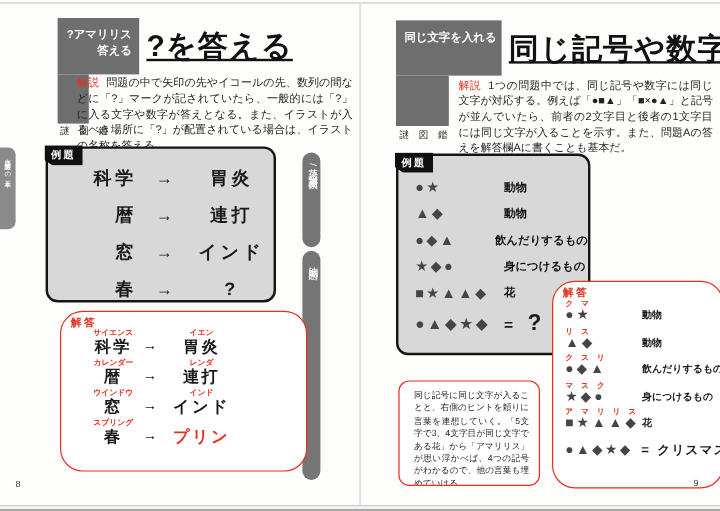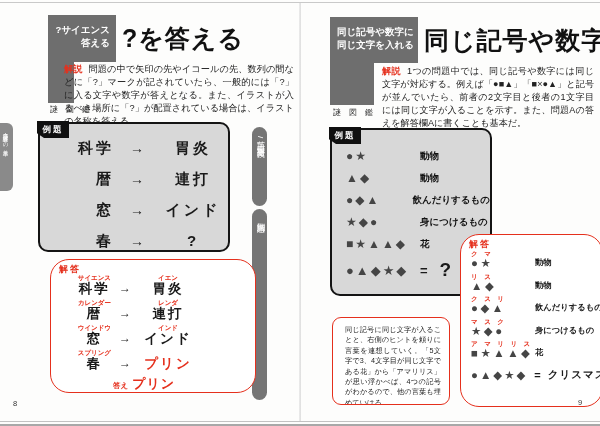--- a/index.html
+++ b/index.html
@@ -13,25 +13,25 @@
 
   
   .rule-top{left:0;top:2px;width:600px;height:1px;background:#c9c9c9;}
   .rule-bottom{left:0;top:421px;width:600px;height:1px;background:#c2c2c2;}
   .rule-edge{left:0;top:424px;width:600px;height:2px;background:#a8a8a8;}
   .gutter{left:299px;top:3px;width:2px;height:418px;background:linear-gradient(90deg,#ececec,#dedede);}
 
   
   .hdr{background:#6e6e6e;}
   .tagline{color:#ffffff;font-weight:bold;font-size:9.5px;line-height:13px;text-align:right;padding:8px 6px 0 4px;white-space:nowrap;}
-  .page-title{font-weight:bold;font-size:25px;letter-spacing:1px;color:#111;white-space:nowrap;}
+  .page-title{font-weight:bold;font-size:25px;letter-spacing:1px;color:#111;white-space:nowrap;text-decoration:underline;}
   .series{font-size:8px;letter-spacing:8px;color:#2a2a2a;white-space:nowrap;}
 
   .kaisetsu{font-size:9.2px;line-height:13px;text-align:justify;color:#222;}
-  .red-label{color:#e5301d;font-weight:bold;margin-right:6px;}
+  .red-label{color:#e5301d;font-weight:normal;margin-right:6px;}
 
   
   .ex-box{background:#d8d8d8;border:2.5px solid #141414;border-radius:10px;box-sizing:border-box;}
   .ex-tab{position:absolute;left:-3px;top:-3px;width:32px;height:17px;background:#101010;color:#fff;
     font-size:8.5px;font-weight:bold;letter-spacing:2px;text-align:center;line-height:17px;
     clip-path:polygon(0 0,100% 0,100% 100%,22% 100%,0 72%);}
   .ex-rows{padding-top:15px;}
   .ex-row{display:flex;align-items:baseline;justify-content:center;margin-bottom:12px;font-weight:bold;}
   .ex-left{width:72px;text-align:right;font-size:15px;letter-spacing:3px;white-space:nowrap;}
   .ex-arrow{width:46px;text-align:center;font-size:14px;}
@@ -93,21 +93,21 @@
 <div class="abs rule-bottom"></div>
 <div class="abs rule-edge"></div>
 <div class="abs gutter"></div>
 
 <div class="abs edge-tab" style="left:0;top:123px;width:13px;height:68px;">
   <span class="pill-text">序章 謎解きの基本</span>
 </div>
 
 <div class="abs hdr" style="left:48px;top:15px;width:68px;height:47px;">
   <div class="tagline">
-    <div>?サイエンス</div>
+    <div>?アマリリス</div>
     <div>答える</div>
   </div>
 </div>
 <div class="abs hdr" style="left:48px;top:62px;width:26px;height:41px;"></div>
 <div class="abs page-title" style="left:122px;top:22px;">?を答える</div>
 <div class="abs series" style="left:50px;top:104px;">謎図鑑</div>
 
 <div class="abs kaisetsu" style="left:64px;top:63px;width:230px;">
   <span class="red-label">解説</span><span>問題の中で矢印の先やイコールの先、数列の間などに「?」マークが記されていたら、一般的には「?」に入る文字や数字が答えとなる。また、イラストが入るべき場所に「?」が配置されている場合は、イラストの名称を答える。</span>
 </div>
@@ -202,30 +202,26 @@
         </span>
       <span class="arr2">→</span>
       <span class="c3">
           <span class="stack">
             <span class="rb"></span>
             <span class="wd red-word">プリン</span>
           </span>
         </span>
     </div>
   </div>
-  <div class="ans-line" style="left:62px;top:114px;">
-    <span class="mini-red">答え</span><span class="big-red">プリン</span>
-  </div>
 </div>
 
 <div class="abs pagenum" style="left:13px;top:399px;">8</div>
 
 <div class="abs hdr" style="left:330px;top:17px;width:88px;height:46px;">
   <div class="tagline" style="text-align:left;padding:8px 0 0 7px;">
-    <div>同じ記号や数字に</div>
     <div>同じ文字を入れる</div>
   </div>
 </div>
 <div class="abs hdr" style="left:330px;top:63px;width:44px;height:42px;"></div>
 <div class="abs page-title" style="left:424px;top:24px;">同じ記号や数字</div>
 <div class="abs series" style="left:333px;top:107px;">謎図鑑</div>
 
 <div class="abs kaisetsu" style="left:382px;top:65px;width:212px;font-size:9.1px;">
   <span class="red-label">解説</span><span>1つの問題中では、同じ記号や数字には同じ文字が対応する。例えば「●■▲」「■×●▲」と記号が並んでいたら、前者の2文字目と後者の1文字目には同じ文字が入ることを示す。また、問題Aの答えを解答欄Aに書くことも基本だ。</span>
 </div>

